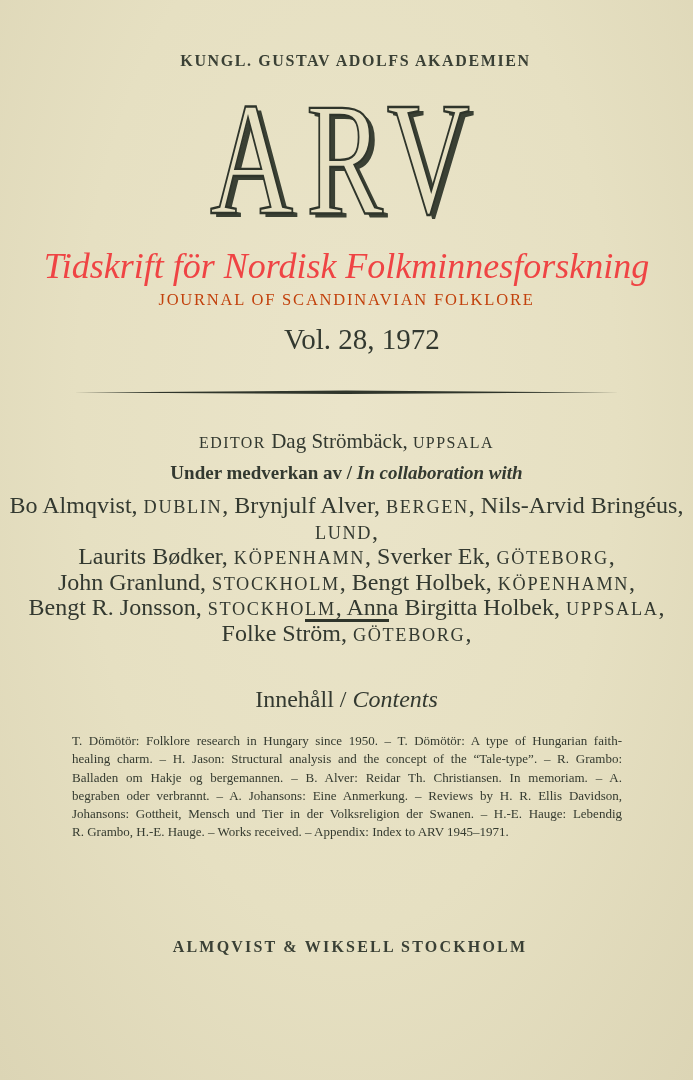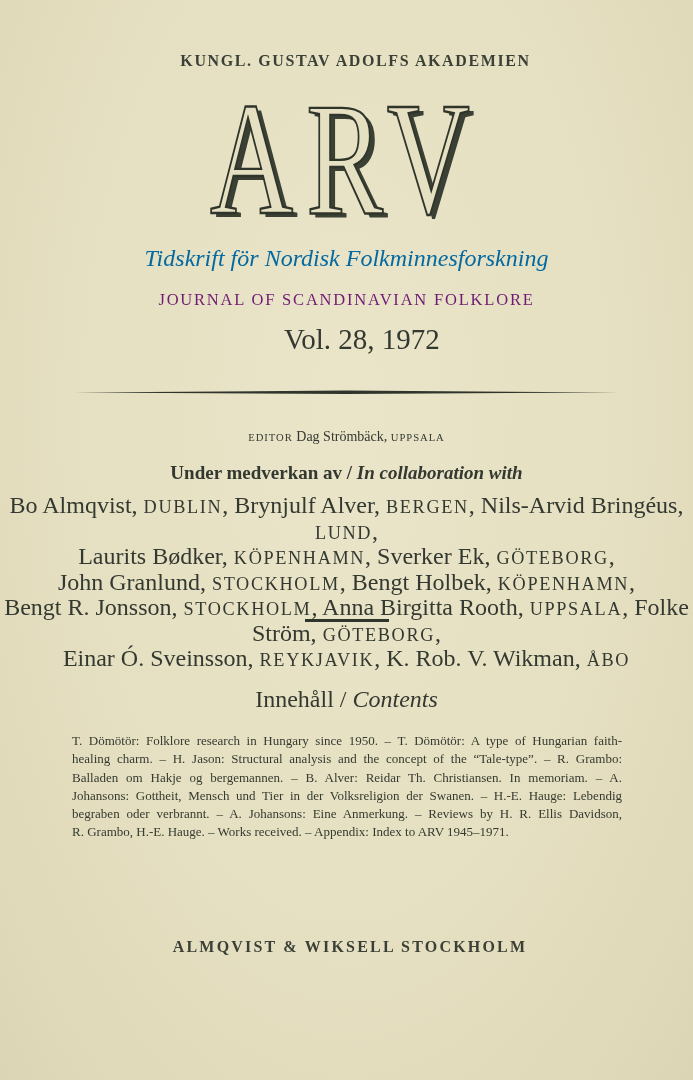--- a/index.html
+++ b/index.html
@@ -5,25 +5,25 @@
   html,body{margin:0;padding:0;}
   body{
     width:693px;height:1080px;position:relative;overflow:hidden;
     background:radial-gradient(ellipse at 50% 38%, #eae4c9 0%, #e6e0c2 55%, #dcd5b5 100%);
     font-family:"Liberation Serif", serif;
     color:#333930;
   }
   .abs{position:absolute;left:0;right:0;text-align:center;}
   #academy{top:52px;font-size:16px;letter-spacing:1.6px;font-weight:bold;color:#3a4035;padding-left:18px;}
   #arv-svg{position:absolute;top:80px;left:0;}
-  #sub-sv{top:245px;font-size:24px;font-style:italic;color:#0369a1;}
-  #sub-en{top:290px;font-size:16.5px;letter-spacing:1.8px;color:#701a75;}
+  #sub-sv{top:245px;font-size:36px;font-style:italic;color:#ef4444;}
+  #sub-en{top:290px;font-size:16.5px;letter-spacing:1.8px;color:#c2410c;}
   #volume{top:323px;font-size:29px;padding-left:31px;}
   #rule-main{position:absolute;top:390px;left:74px;}
-  #editor{top:429px;font-size:14px;}
+  #editor{top:429px;font-size:21px;}
   #collab-note{top:462px;font-size:19px;font-weight:bold;}
   #collaborators{top:494px;font-size:24px;line-height:23.5px;}
   #rule-short{position:absolute;top:619px;left:50%;transform:translateX(-50%);
     width:84px;height:2.5px;background:#2f352b;}
   #contents-heading{top:675px;font-size:24px;margin-top:11px;}
   #contents-body{position:absolute;top:684px;left:72px;width:550px;
     font-size:13px;line-height:18.3px;color:#343a2f;margin-top:48px;}
   #imprint{top:938px;font-size:16px;letter-spacing:2.2px;font-weight:bold;color:#3a4035;padding-left:7px;}
   .seg-c{font-size:0.76em;letter-spacing:0.09em;}
   .seg-i{font-style:italic;}
@@ -53,30 +53,29 @@
 </svg>
 
 <div id="editor" class="abs"><span class="seg-c">EDITOR</span><span class="seg-r"> Dag Strömbäck, </span><span class="seg-c">UPPSALA</span></div>
 
 <div id="collab-note" class="abs"><span class="seg-r">Under medverkan av / </span><span class="seg-i">In collaboration with</span></div>
 
 <div id="collaborators" class="abs">
   <div><span class="seg-r">Bo Almqvist, </span><span class="seg-c">DUBLIN</span><span class="seg-r">, Brynjulf Alver, </span><span class="seg-c">BERGEN</span><span class="seg-r">, Nils-Arvid Bringéus, </span><span class="seg-c">LUND</span><span class="seg-r">,</span></div>
   <div><span class="seg-r">Laurits Bødker, </span><span class="seg-c">KÖPENHAMN</span><span class="seg-r">, Sverker Ek, </span><span class="seg-c">GÖTEBORG</span><span class="seg-r">,</span></div>
   <div><span class="seg-r">John Granlund, </span><span class="seg-c">STOCKHOLM</span><span class="seg-r">, Bengt Holbek, </span><span class="seg-c">KÖPENHAMN</span><span class="seg-r">,</span></div>
-  <div><span class="seg-r">Bengt R. Jonsson, </span><span class="seg-c">STOCKHOLM</span><span class="seg-r">, Anna Birgitta Rooth, </span><span class="seg-c">UPPSALA</span><span class="seg-r">, Folke Ström, </span><span class="seg-c">GÖTEBORG</span><span class="seg-r">,</span></div>
-  <div><span class="seg-r">Einar Ó. Sveinsson, </span><span class="seg-c">REYKJAVIK</span><span class="seg-r">, K. Rob. V. Wikman, </span><span class="seg-c">ÅBO</span></div>
+  <div><span class="seg-r">Bengt R. Jonsson, </span><span class="seg-c">STOCKHOLM</span><span class="seg-r">, Anna Birgitta Holbek, </span><span class="seg-c">UPPSALA</span><span class="seg-r">, Folke Ström, </span><span class="seg-c">GÖTEBORG</span><span class="seg-r">,</span></div>
 </div>
 
 <div id="rule-short"></div>
 
 <div id="contents-heading" class="abs"><span class="seg-r">Innehåll / </span><span class="seg-i">Contents</span></div>
 
 <div id="contents-body">
   <div class="jline">T. Dömötör: Folklore research in Hungary since 1950. – T. Dömötör: A type of Hungarian faith-</div>
   <div class="jline">healing charm. – H. Jason: Structural analysis and the concept of the “Tale-type”. – R. Grambo:</div>
   <div class="jline">Balladen om Hakje og bergemannen. – B. Alver: Reidar Th. Christiansen. In memoriam. – A.</div>
+  <div class="jline">begraben oder verbrannt. – A. Johansons: Eine Anmerkung. – Reviews by H. R. Ellis Davidson,</div>
   <div class="jline">Johansons: Gottheit, Mensch und Tier in der Volksreligion der Swanen. – H.-E. Hauge: Lebendig</div>
-  <div class="jline">begraben oder verbrannt. – A. Johansons: Eine Anmerkung. – Reviews by H. R. Ellis Davidson,</div>
   <div class="jline last">R. Grambo, H.-E. Hauge. – Works received. – Appendix: Index to ARV 1945–1971.</div>
 </div>
 
 <div id="imprint" class="abs">ALMQVIST &amp; WIKSELL STOCKHOLM</div>
 
 </body></html>

